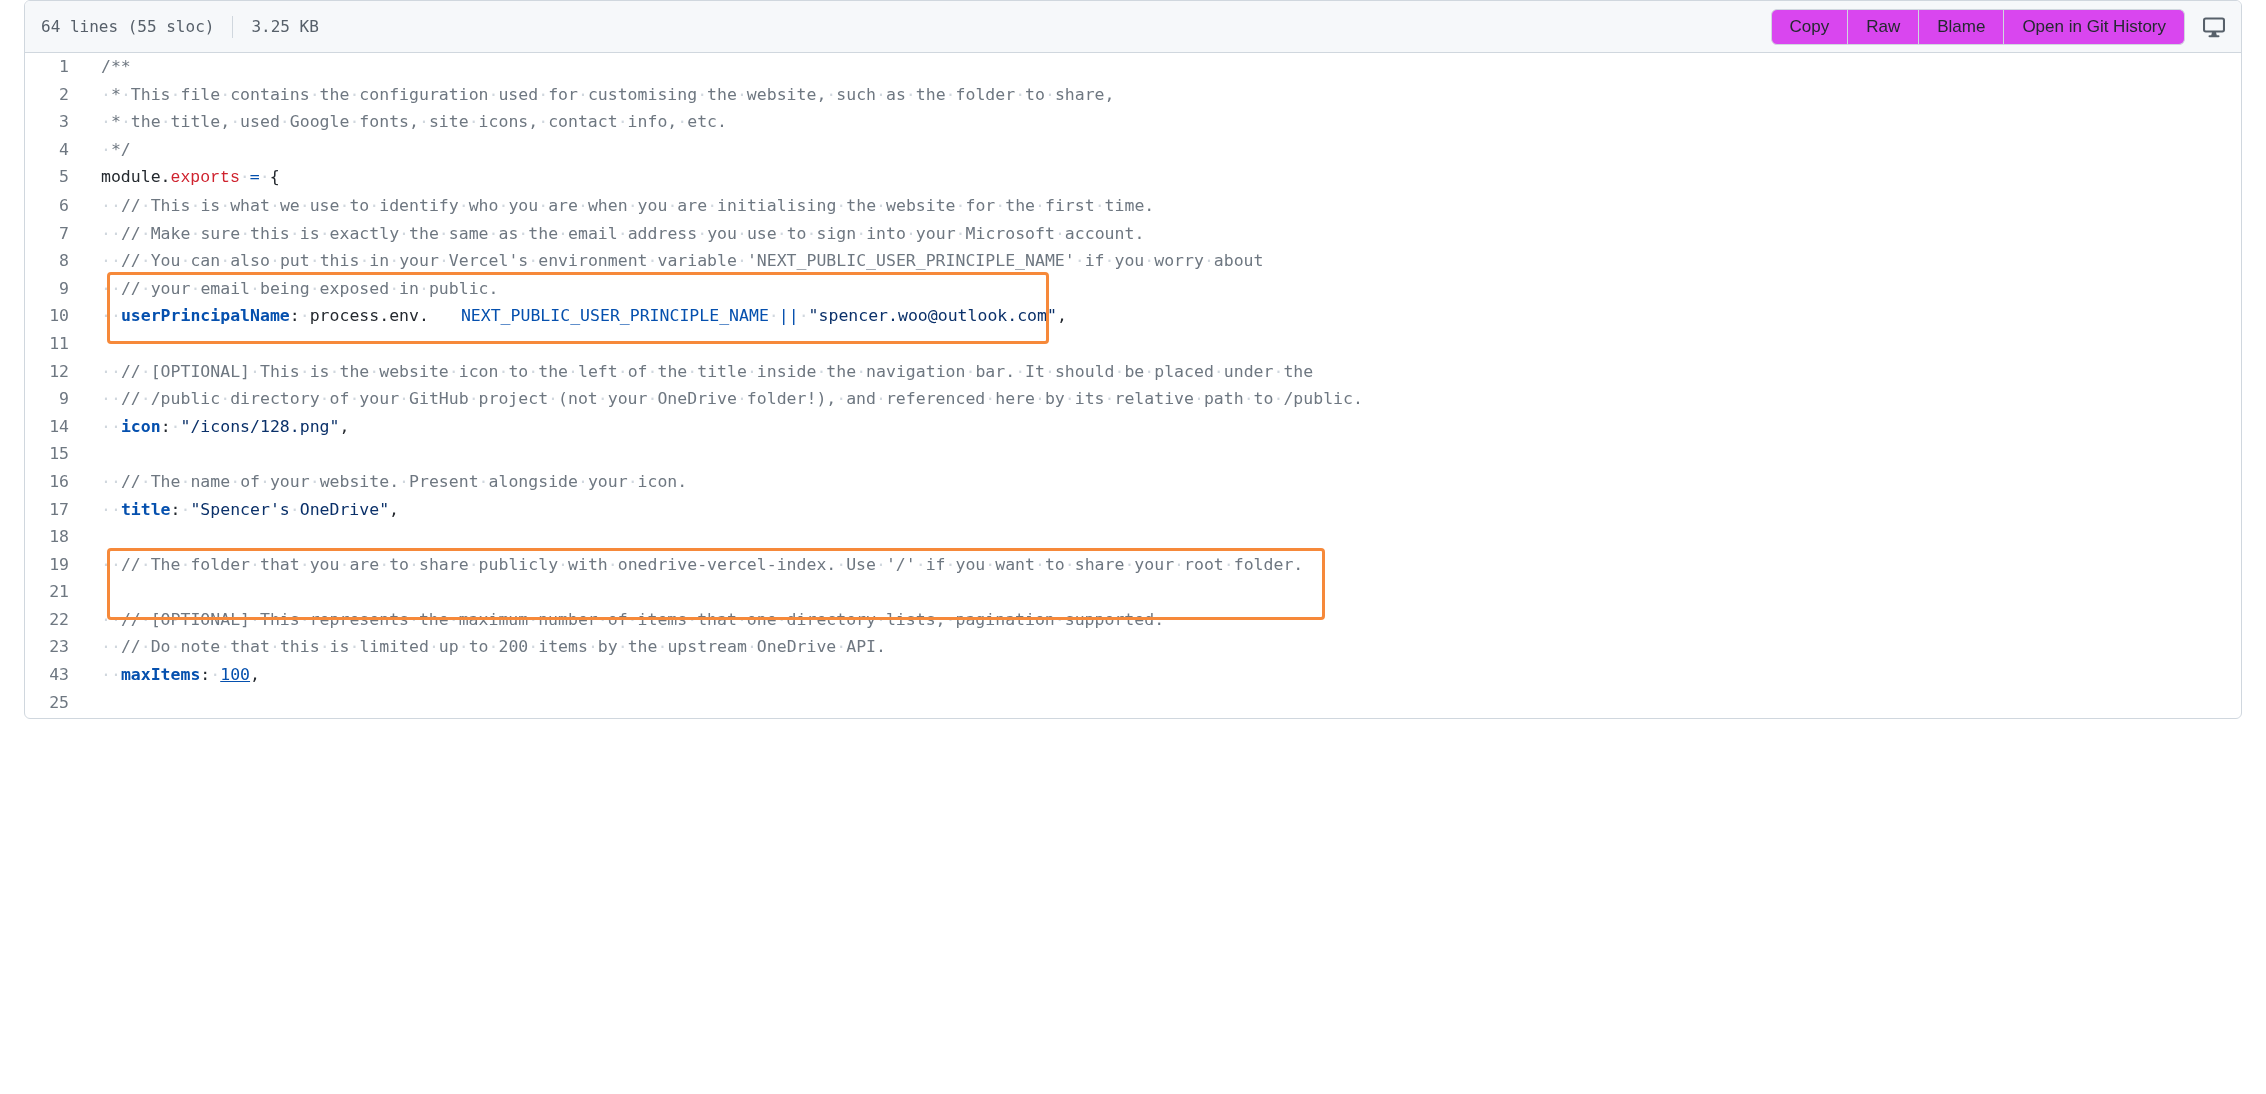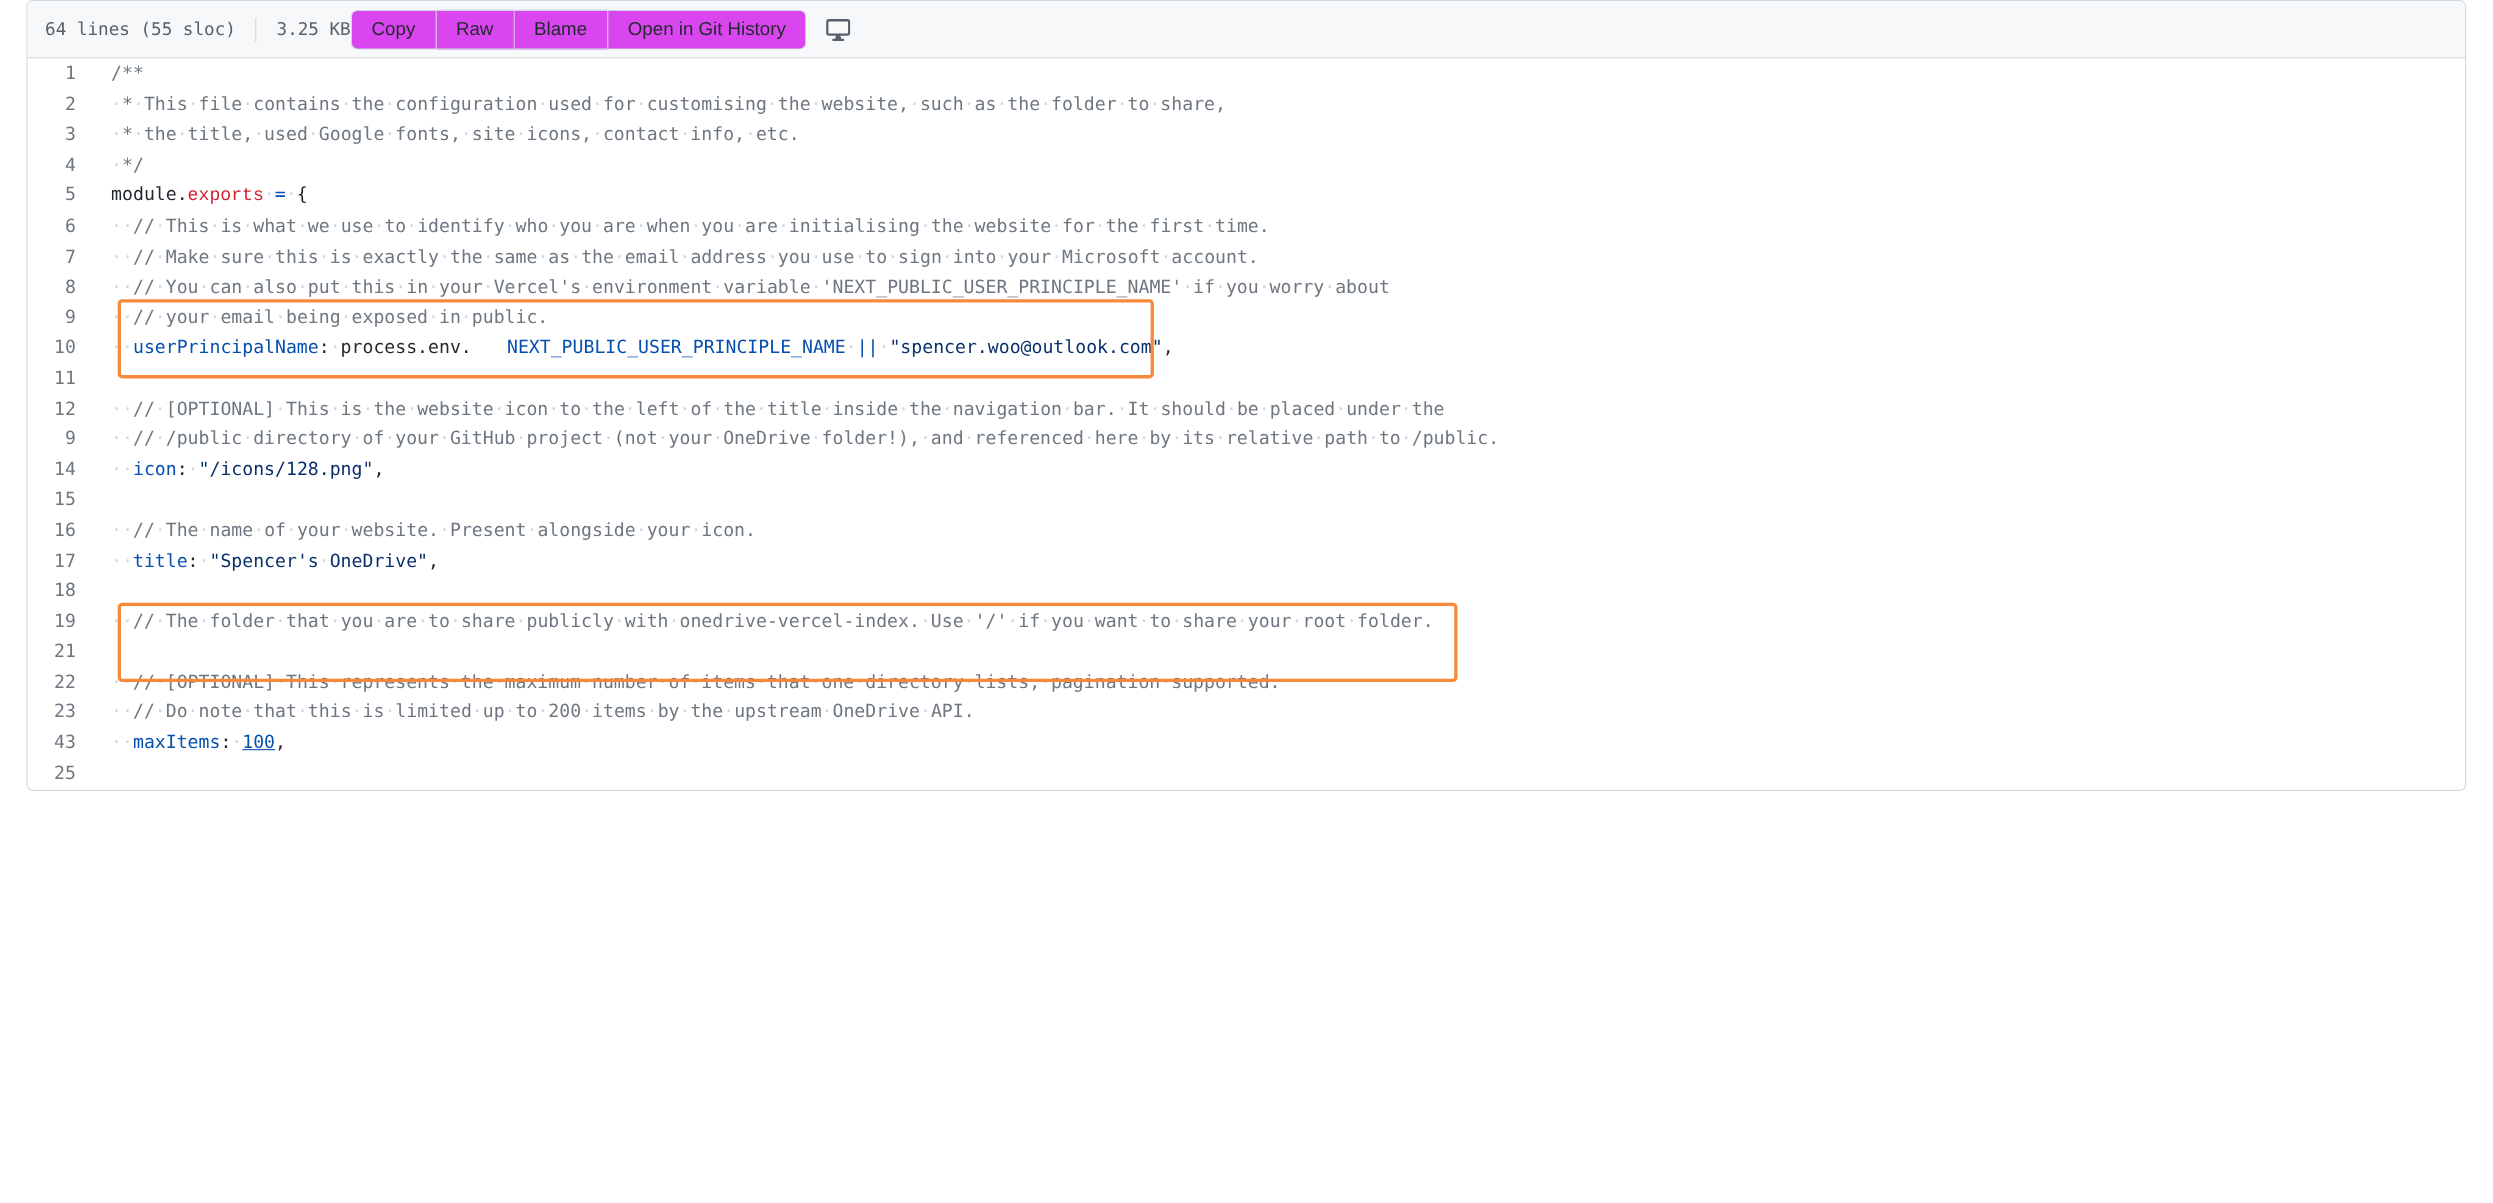--- a/index.html
+++ b/index.html
@@ -11,21 +11,21 @@
   }
   .frame {
     border: 1px solid #d0d7de;
     border-radius: 6px;
     margin: 0 24px;
     overflow: hidden;
   }
   .toolbar {
     display: flex;
     align-items: center;
-    justify-content: flex-start;
+    justify-content: space-between;
     background: #f6f8fa;
     border-bottom: 1px solid #d0d7de;
     padding: 8px 16px;
     height: 52px;
   }
   .toolbar-left {
     display: flex;
     align-items: center;
     font-family: ui-monospace, SFMono-Regular, "SF Mono", Menlo, Consolas, monospace;
     font-size: 16px;
@@ -75,21 +75,21 @@
     user-select: none;
   }
   .code {
     white-space: pre;
     padding-left: 14px;
     flex: 1;
   }
   .ws { color: #d0d7de; }
   .cmt { color: #6e7781; }
   .kw  { color: #cf222e; font-family: Liberation Mono, monospace; }
-  .prop{ color: #0550ae; }
+  .prop{ color: #0550ae; font-weight: bold; }
   .env { color: #0550ae; margin-left: 32px; }
   .str { color: #0a3069; }
   .num { color: #0550ae; text-decoration: underline; }
   .op  { color: #0550ae; }
   .pl  { color: #24292f; }
 
   .anno {
     position: absolute;
     left: 82px;
     border: 3px solid #f6893a;

